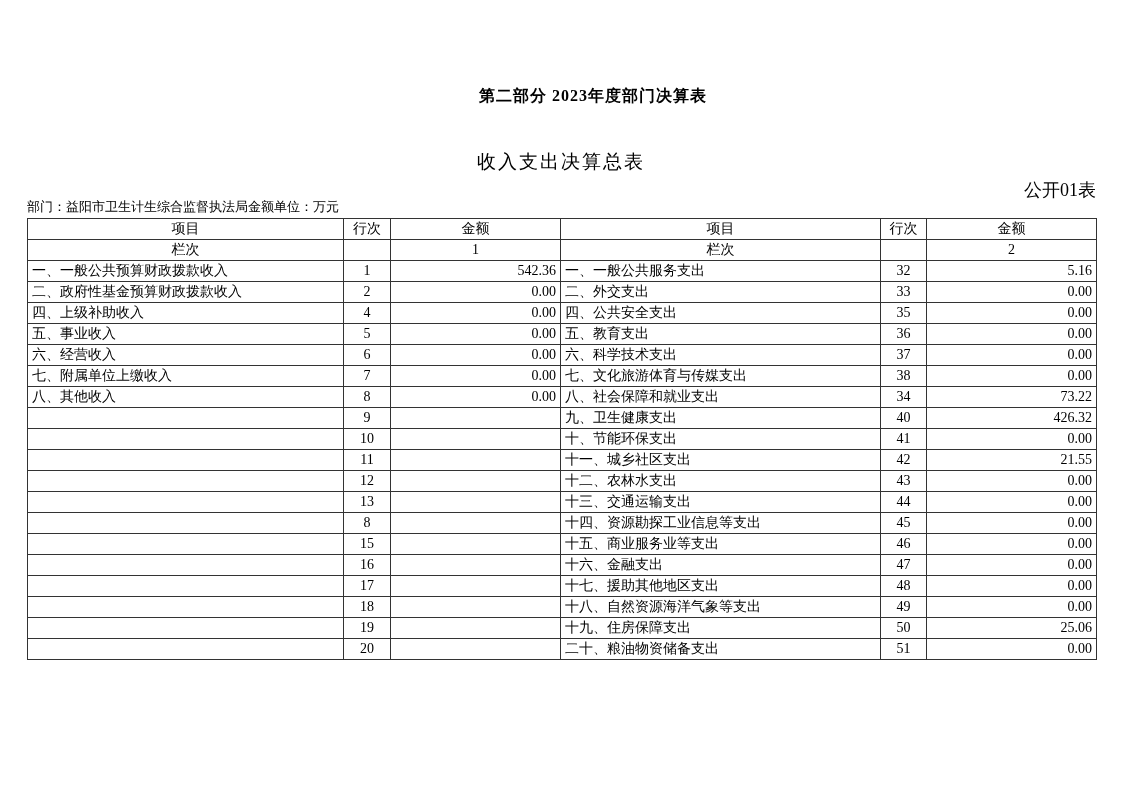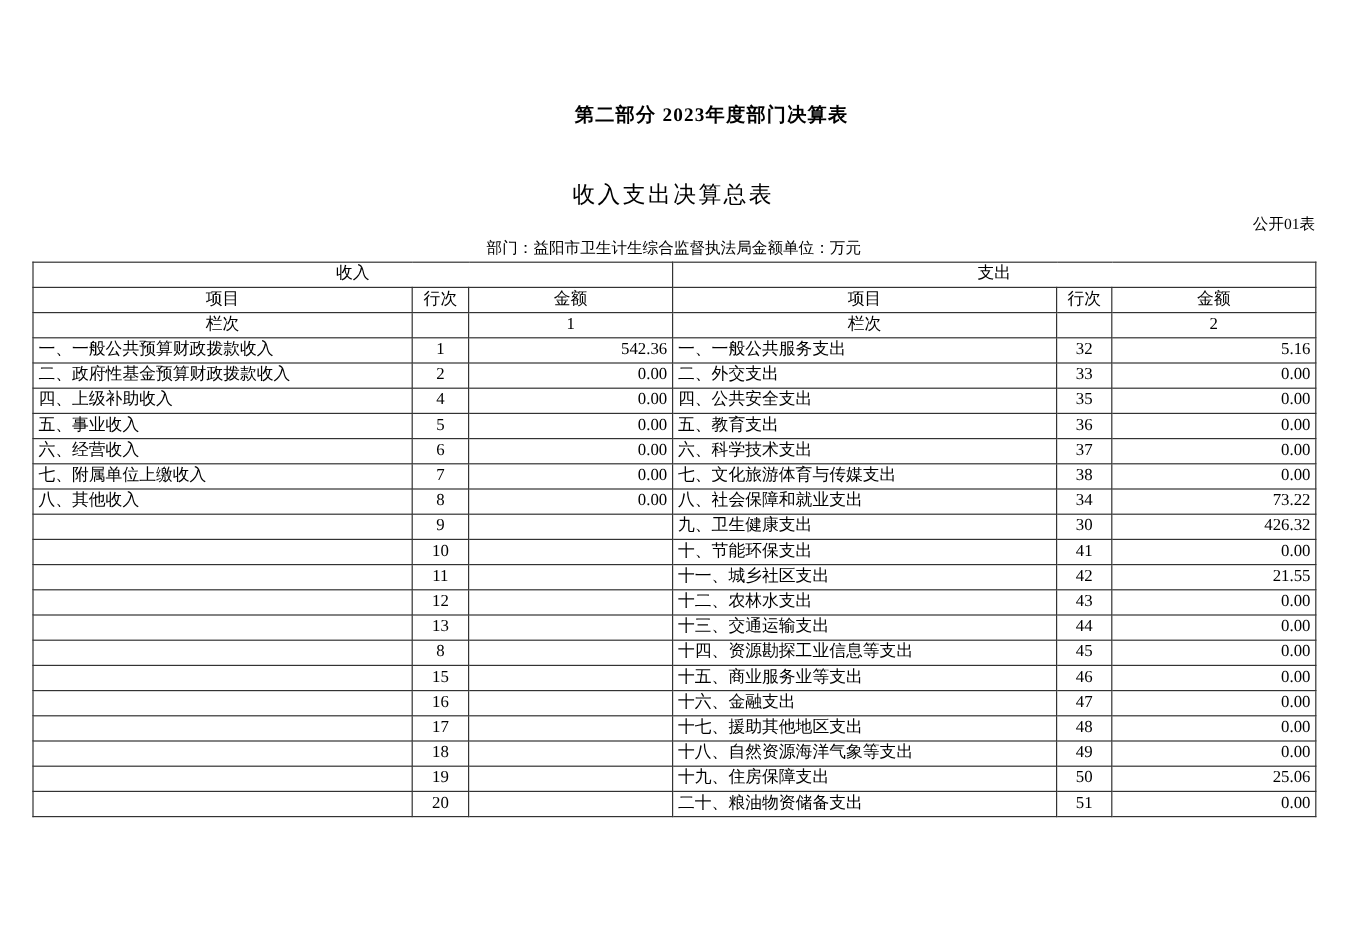--- a/index.html
+++ b/index.html
@@ -34,29 +34,29 @@
     width: 100%;
     text-align: center;
     font-size: 19px;
     font-weight: normal;
     letter-spacing: 2px;
   }
   .table-code {
     position: absolute;
     top: 178px;
     right: 26px;
-    font-size: 13px;
+    font-size: 18px;
   }
   .meta-row {
     position: absolute;
     top: 198px;
     left: 27px;
     width: 1069px;
     display: flex;
-    justify-content: center;
+    justify-content: flex-start;
     font-size: 13px;
   }
   table.fin-table {
     position: absolute;
     top: 218px;
     left: 27px;
     width: 1069px;
     border-collapse: collapse;
     table-layout: fixed;
   }
@@ -92,24 +92,20 @@
   <table class="fin-table">
     <colgroup>
       <col style="width:316px">
       <col style="width:47px">
       <col style="width:170px">
       <col style="width:320px">
       <col style="width:46px">
       <col style="width:170px">
     </colgroup>
     <thead>
-      <tr>
-        <th colspan="3" class="c">收入</th>
-        <th colspan="3" class="c">支出</th>
-      </tr>
       <tr>
         <th class="c">项目</th>
         <th class="c">行次</th>
         <th class="c">金额</th>
         <th class="c">项目</th>
         <th class="c">行次</th>
         <th class="c">金额</th>
       </tr>
       <tr>
         <td class="c">栏次</td>
@@ -175,21 +171,21 @@
           <td class="r">0.00</td>
           <td class="l">八、社会保障和就业支出</td>
           <td class="c">34</td>
           <td class="r">73.22</td>
         </tr>
         <tr>
           <td class="l"></td>
           <td class="c">9</td>
           <td class="r"></td>
           <td class="l">九、卫生健康支出</td>
-          <td class="c">30</td>
+          <td class="c">40</td>
           <td class="r">426.32</td>
         </tr>
         <tr>
           <td class="l"></td>
           <td class="c">10</td>
           <td class="r"></td>
           <td class="l">十、节能环保支出</td>
           <td class="c">41</td>
           <td class="r">0.00</td>
         </tr>

